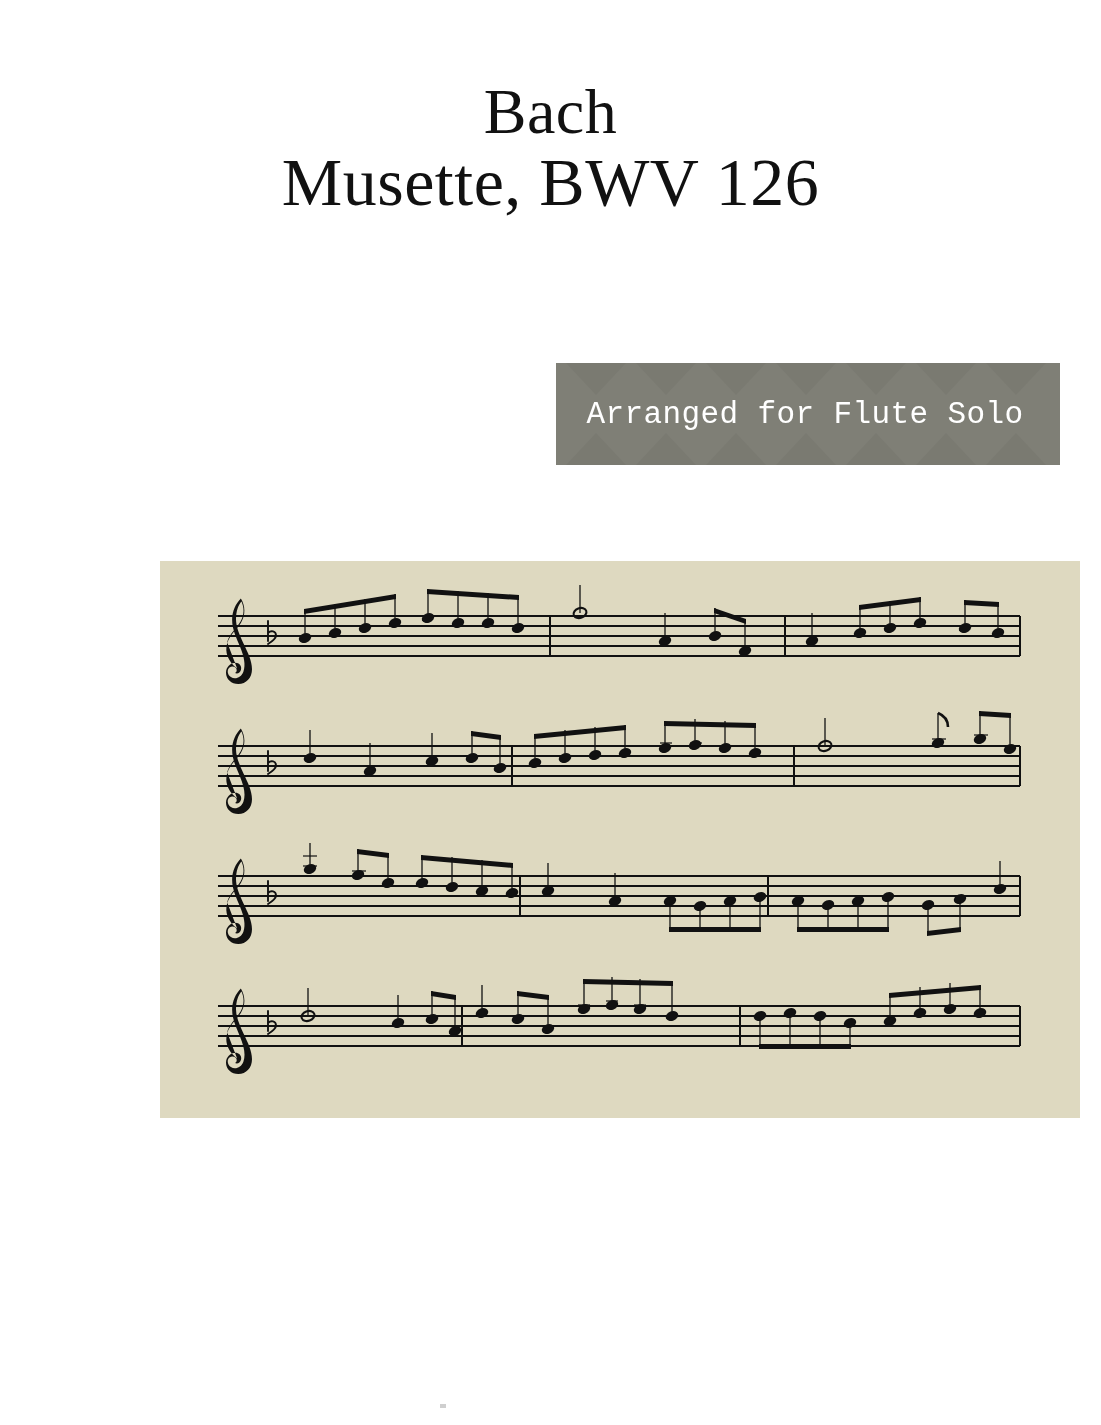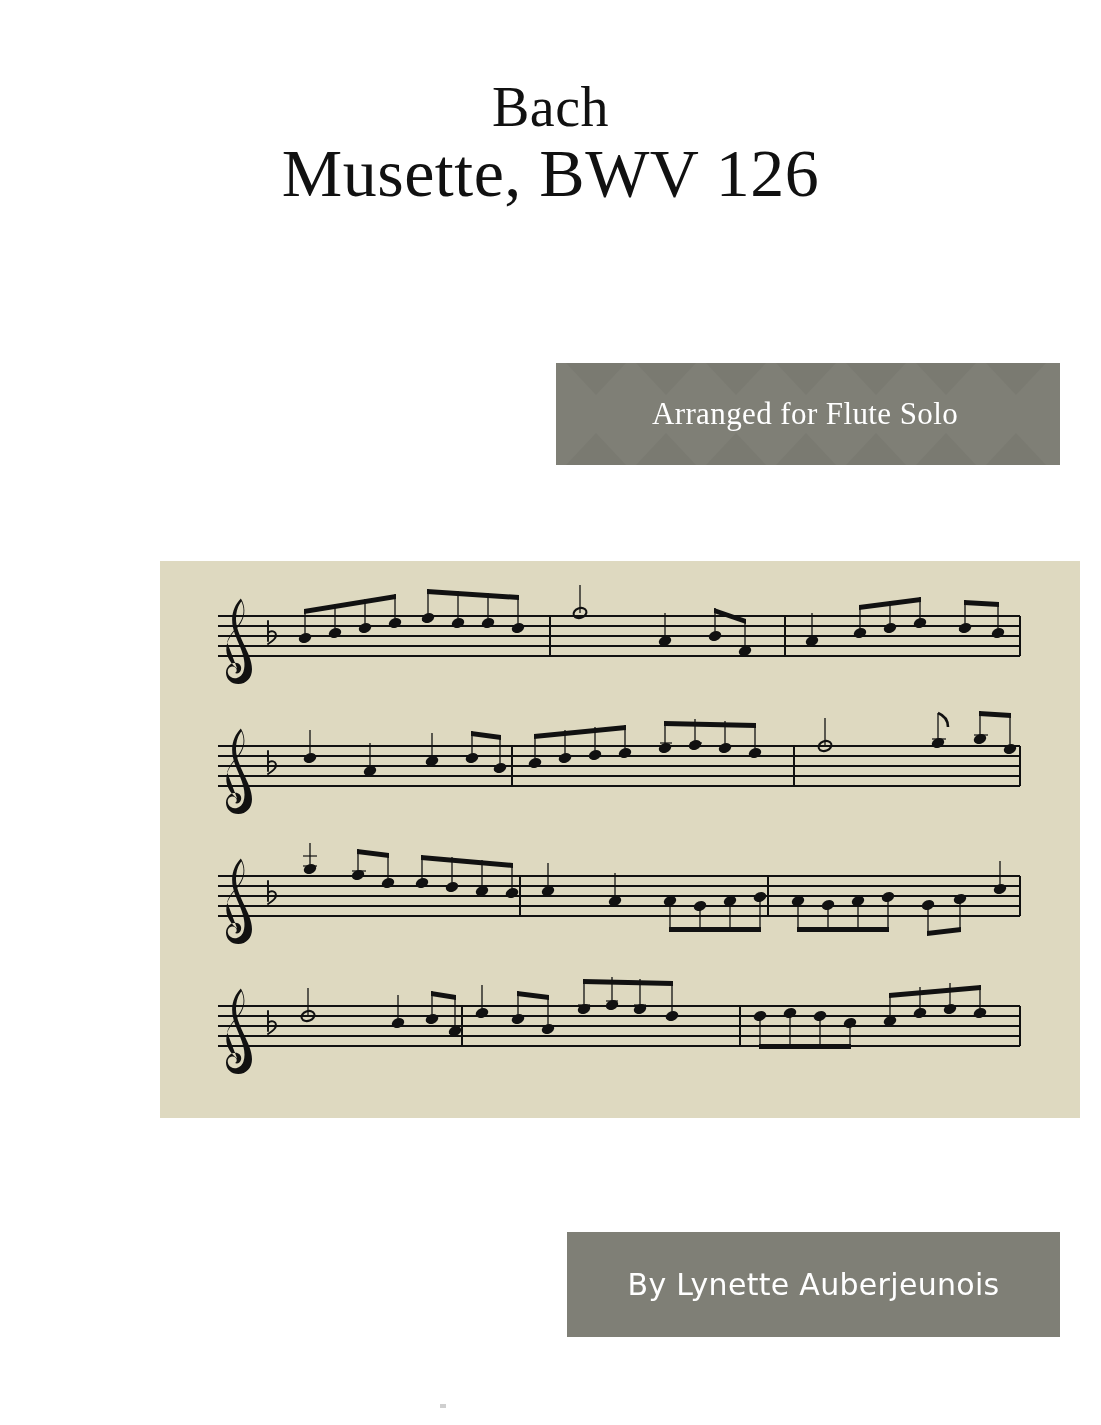--- a/index.html
+++ b/index.html
@@ -22,21 +22,21 @@
   
   .title-block {
     position: absolute;
     top: 78px;
     left: 0;
     width: 1101px;
     text-align: center;
   }
   .title-line {
     font-family: "Liberation Serif", serif;
-    font-size: 56px;
+    font-size: 64px;
     line-height: 1.06;
     color: #111111;
     letter-spacing: 0.5px;
   }
   .title-line.two {
     font-size: 68px;
   }
   
   .subtitle-banner {
     position: absolute;
@@ -52,21 +52,21 @@
     inset: 0;
     opacity: 0.28;
   }
   .subtitle-text {
     position: absolute;
     inset: 0;
     display: flex;
     align-items: center;
     justify-content: center;
     color: #ffffff;
-    font-family: Liberation Serif, serif;
+    font-family: Liberation Mono, monospace;
     font-size: 31px;
     letter-spacing: 0.4px;
     text-align: center;
     padding-right: 6px;
     box-sizing: border-box;
   }
   
   .music-panel {
     position: absolute;
     left: 160px;
@@ -558,18 +558,15 @@
         <g stroke="none">
           <use href="#noteheadFilled" x="730" y="460"></use>
             <use href="#noteheadFilled" x="760" y="452"></use>
           <use href="#noteheadFilled" x="790" y="448"></use>
             <use href="#noteheadFilled" x="820" y="452"></use>
         </g>
       </g>
     </svg>
   </div>
 
-  <div class="author-banner">
-    <div class="author-text">By Lynette Auberjeunois</div>
-  </div>
 
   <div class="footer-dot"></div>
 </div>
 
 </body></html>

